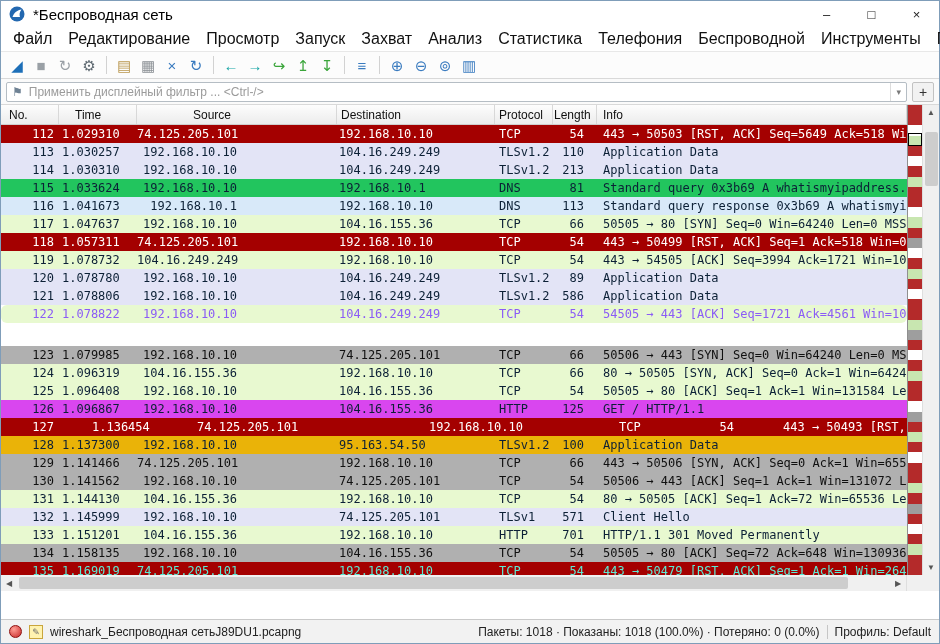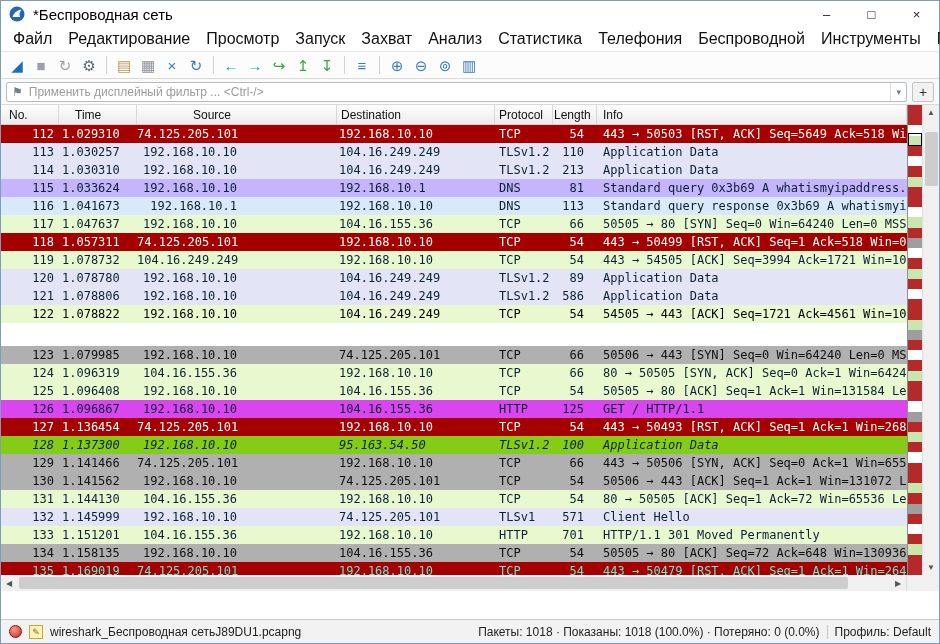--- a/index.html
+++ b/index.html
@@ -214,21 +214,21 @@
           </div>
           <div class="row grid7" style="background: rgb(227, 228, 246); color: rgb(12, 32, 54);">
             <div class="cell c-no">114</div>
             <div class="cell c-time">1.030310</div>
             <div class="cell c-src">192.168.10.10</div>
             <div class="cell c-dst">104.16.249.249</div>
             <div class="cell c-proto">TLSv1.2</div>
             <div class="cell c-len">213</div>
             <div class="cell c-info">Application Data</div>
           </div>
-          <div class="row grid7" style="background: #c4b5fd; color: rgb(12, 32, 54);">
+          <div class="row grid7" style="background: #22c55e; color: rgb(12, 32, 54);">
             <div class="cell c-no">115</div>
             <div class="cell c-time">1.033624</div>
             <div class="cell c-src">192.168.10.10</div>
             <div class="cell c-dst">192.168.10.1</div>
             <div class="cell c-proto">DNS</div>
             <div class="cell c-len">81</div>
             <div class="cell c-info">Standard query 0x3b69 A whatismyipaddress.com</div>
           </div>
           <div class="row grid7" style="background: rgb(216, 233, 249); color: rgb(12, 32, 54);">
             <div class="cell c-no">116</div>
@@ -277,21 +277,21 @@
           </div>
           <div class="row grid7" style="background: rgb(227, 228, 246); color: rgb(12, 32, 54);">
             <div class="cell c-no">121</div>
             <div class="cell c-time">1.078806</div>
             <div class="cell c-src">192.168.10.10</div>
             <div class="cell c-dst">104.16.249.249</div>
             <div class="cell c-proto">TLSv1.2</div>
             <div class="cell c-len">586</div>
             <div class="cell c-info">Application Data</div>
           </div>
-          <div class="row grid7" style="background: rgb(232, 249, 208); color: #000000;">
+          <div class="row grid7" style="background: rgb(232, 249, 208); color: #8b5cf6; border-radius: 6px;">
             <div class="cell c-no">122</div>
             <div class="cell c-time">1.078822</div>
             <div class="cell c-src">192.168.10.10</div>
             <div class="cell c-dst">104.16.249.249</div>
             <div class="cell c-proto">TCP</div>
             <div class="cell c-len">54</div>
             <div class="cell c-info">54505 → 443 [ACK] Seq=1721 Ack=4561 Win=1025 Len=0</div>
           </div>
           <div class="row grid7" style="background: rgb(176, 176, 176); color: rgb(16, 16, 16); margin-top: 23px;">
             <div class="cell c-no">123</div>
@@ -322,30 +322,30 @@
           </div>
           <div class="row grid7" style="background: #d946ef; color: rgb(12, 32, 54);">
             <div class="cell c-no">126</div>
             <div class="cell c-time">1.096867</div>
             <div class="cell c-src">192.168.10.10</div>
             <div class="cell c-dst">104.16.155.36</div>
             <div class="cell c-proto">HTTP</div>
             <div class="cell c-len">125</div>
             <div class="cell c-info">GET / HTTP/1.1 </div>
           </div>
-          <div class="row grid7" style="background: rgb(164, 0, 0); color: rgb(255, 255, 255);">
+          <div class="row grid7" style="background: rgb(164, 0, 0); color: rgb(255, 255, 255); gap: 30px;">
             <div class="cell c-no">127</div>
             <div class="cell c-time">1.136454</div>
             <div class="cell c-src">74.125.205.101</div>
             <div class="cell c-dst">192.168.10.10</div>
             <div class="cell c-proto">TCP</div>
             <div class="cell c-len">54</div>
             <div class="cell c-info">443 → 50493 [RST, ACK] Seq=1 Ack=1 Win=26883 Len=0</div>
           </div>
-          <div class="row grid7" style="background: #84cc16; color: rgb(12, 32, 54); font-style: italic;">
+          <div class="row grid7" style="background: #eab308; color: rgb(12, 32, 54);">
             <div class="cell c-no">128</div>
             <div class="cell c-time">1.137300</div>
             <div class="cell c-src">192.168.10.10</div>
             <div class="cell c-dst">95.163.54.50</div>
             <div class="cell c-proto">TLSv1.2</div>
             <div class="cell c-len">100</div>
             <div class="cell c-info">Application Data</div>
           </div>
           <div class="row grid7" style="background: rgb(176, 176, 176); color: rgb(16, 16, 16);">
             <div class="cell c-no">129</div>

